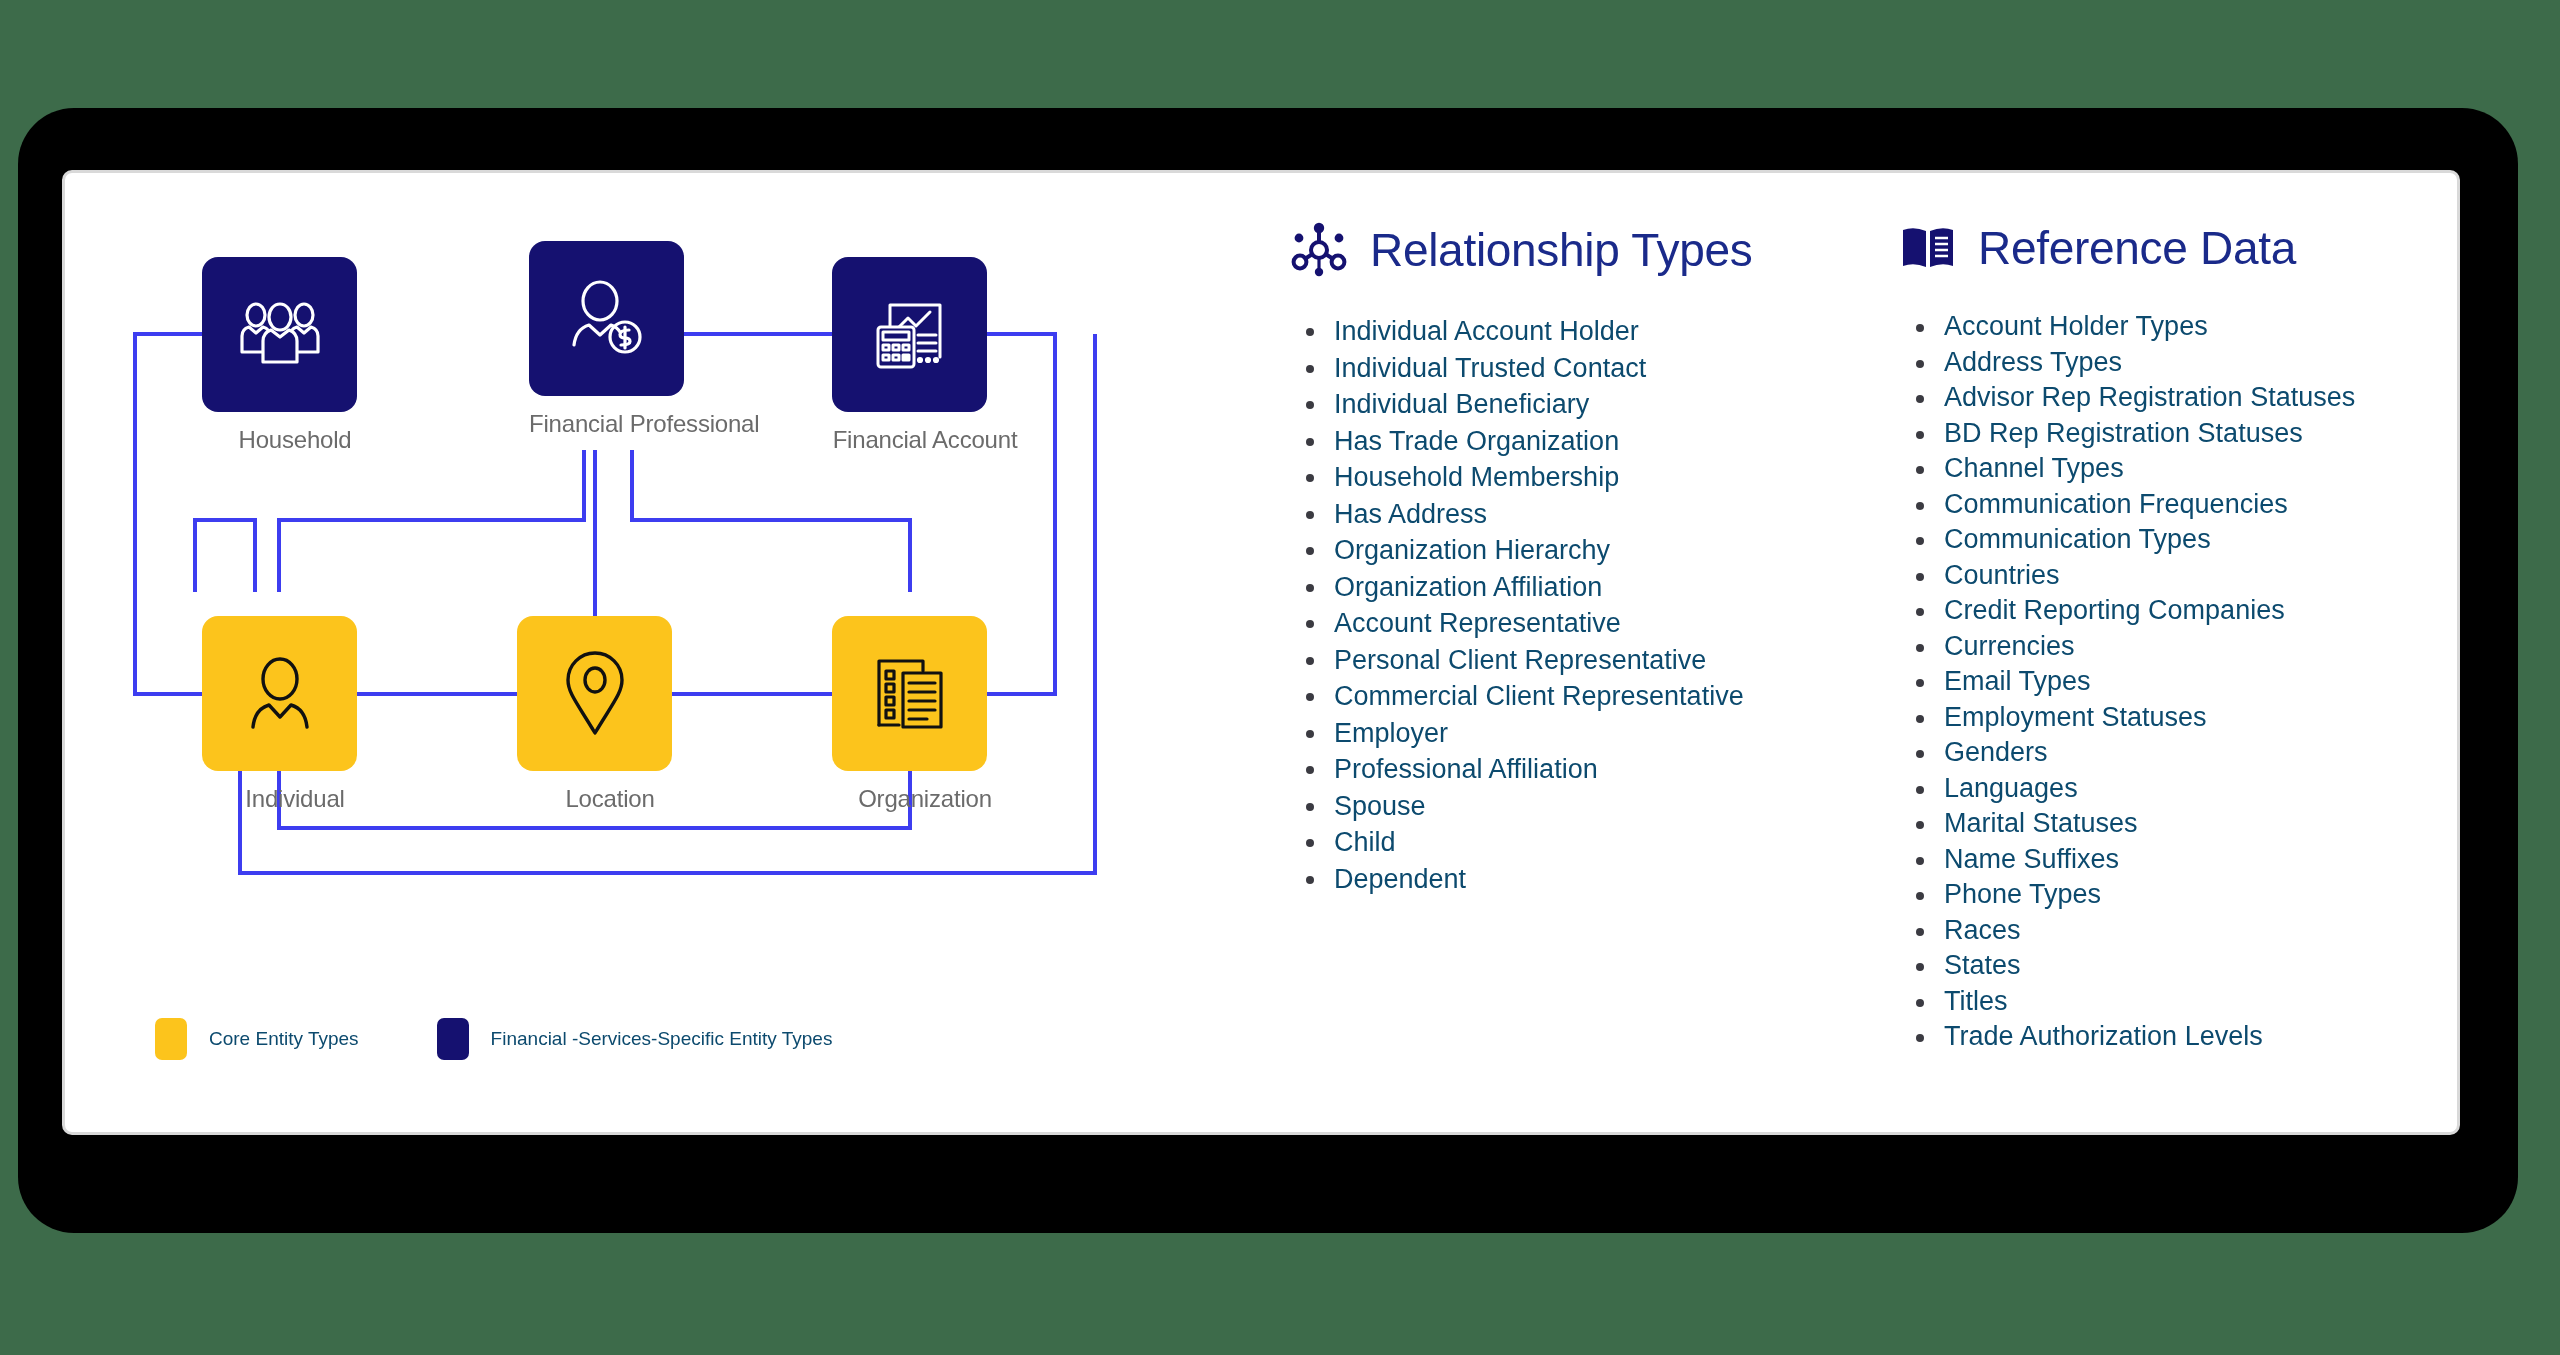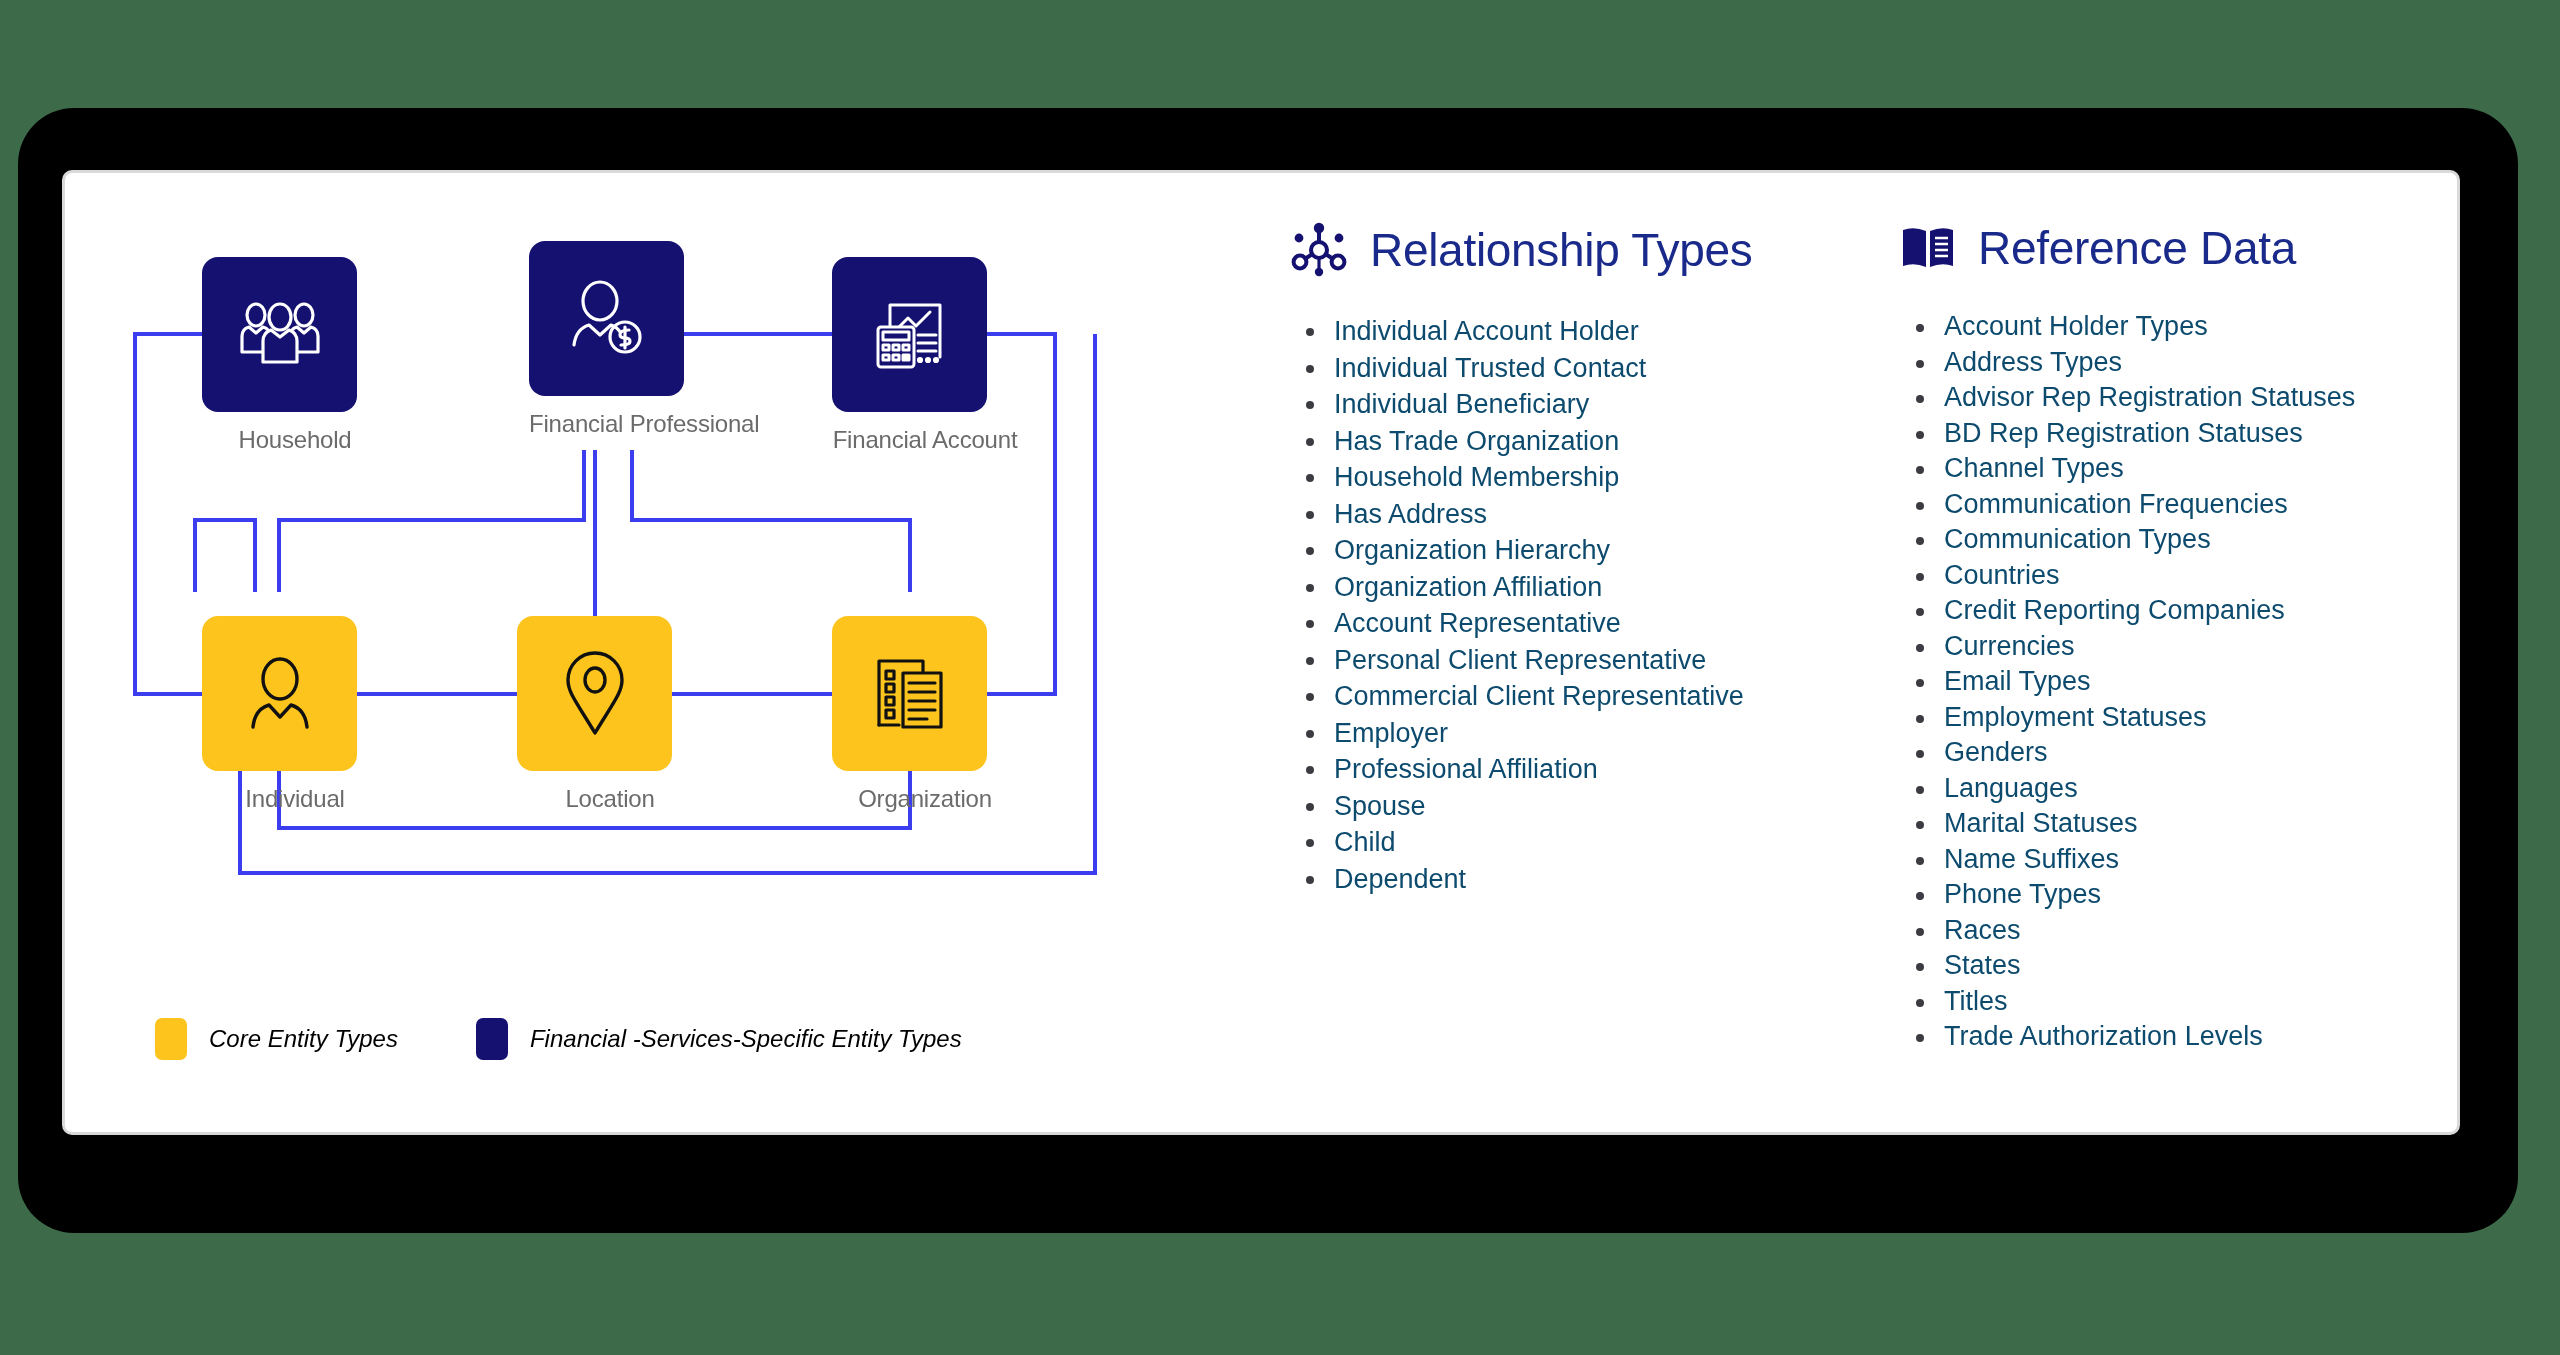--- a/index.html
+++ b/index.html
@@ -74,21 +74,21 @@
   
   #legend {
     position: absolute;
     left: 90px; top: 845px;
     display: flex; align-items: center; gap: 78px;
   }
   .legend-item { display: flex; align-items: center; gap: 22px; }
   .legend-swatch { width: 32px; height: 42px; border-radius: 7px; }
   .legend-swatch.gold { background: #fcc41c; }
   .legend-swatch.navy { background: #151170; }
-  .legend-label { font-size: 24px; color: #000000; white-space: nowrap; font-style: italic; }
+  .legend-label { font-size: 19px; color: #0c4a6e; white-space: nowrap; }
 
   
   .panel { position: absolute; top: 48px; }
   #panel-relationships { left: 1225px; width: 600px; }
   #panel-reference     { left: 1835px; width: 560px; }
 
   .panel-header {
     display: flex; align-items: center; gap: 22px;
     margin-bottom: 34px;
   }

